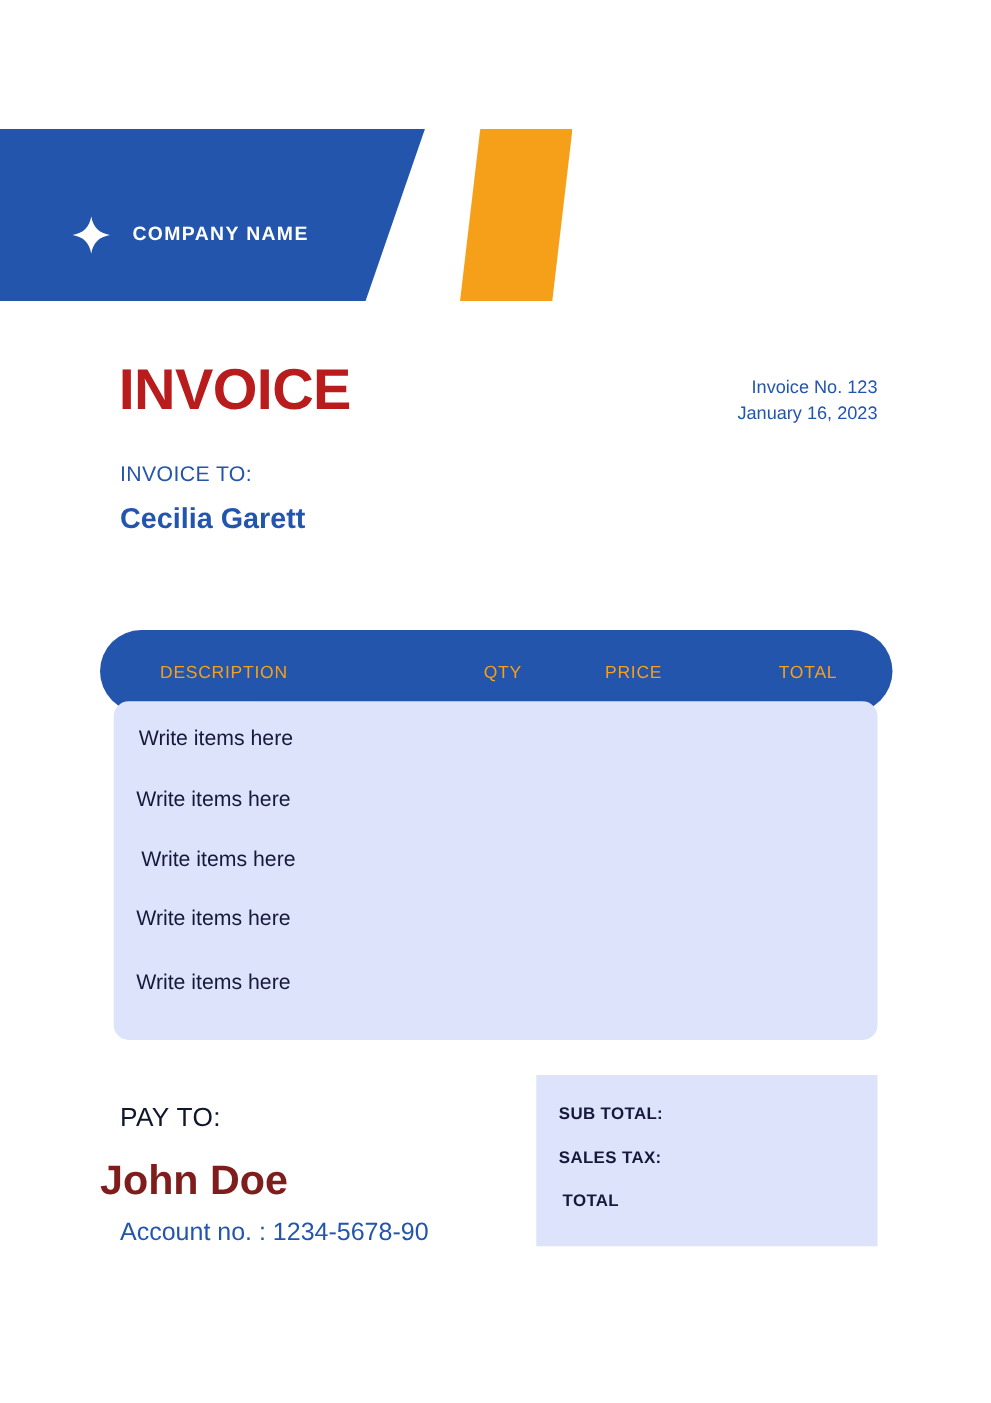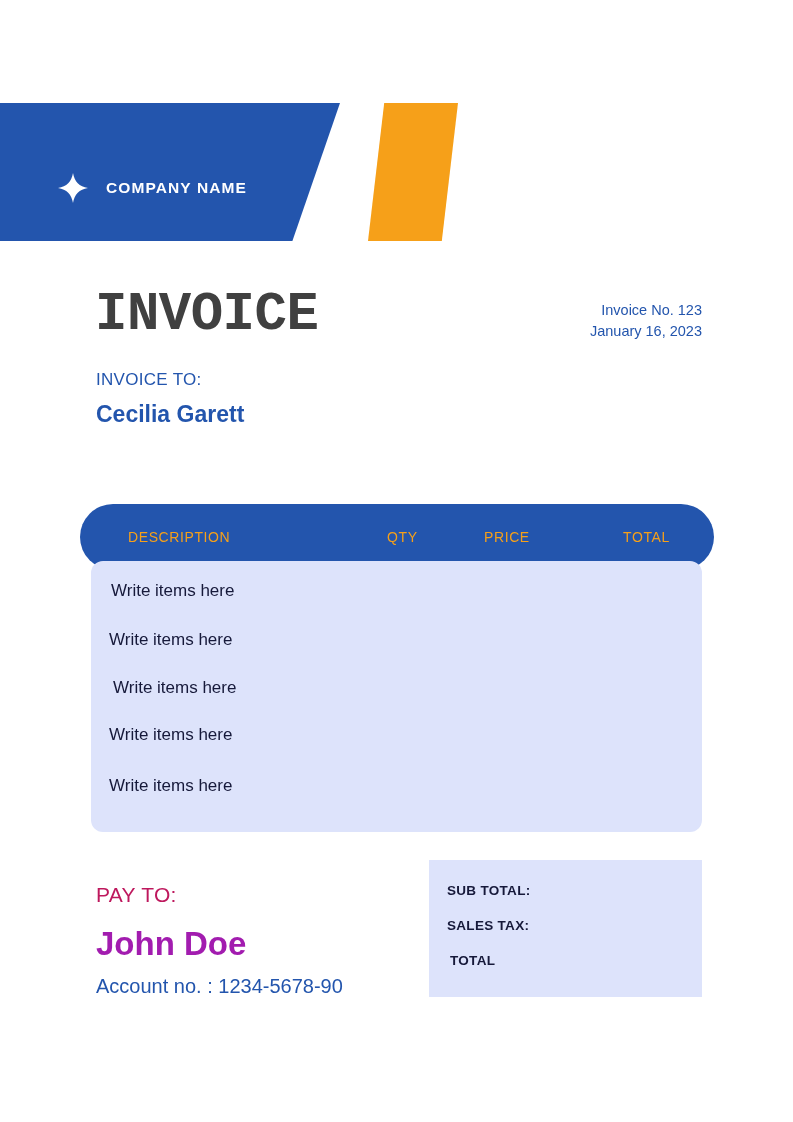--- a/index.html
+++ b/index.html
@@ -60,26 +60,25 @@
     font-weight: bold;
     letter-spacing: 1.1px;
     text-align: center;
   }
 
   
   .title {
     position: absolute;
     left: 95px;
     top: 288px;
-    font-size: 54px;
-    font-weight: bold;
-    color: #404040;
+    font-size: 46px;
+    font-weight: bold;
+    color: #b91c1c;
     letter-spacing: -0.5px;
     line-height: 1;
-    font-family: Liberation Mono, monospace;
   }
   .meta {
     position: absolute;
     right: 91px;
     top: 300px;
     text-align: right;
     color: #2355ad;
     font-size: 14.5px;
     line-height: 1.45;
   }
@@ -145,30 +144,30 @@
   .item-2 { top: 117px; left: 22px; }
   .item-3 { top: 164px; left: 18px; }
   .item-4 { top: 215px; left: 18px; }
 
   
   .payto-label {
     position: absolute;
     left: 96px;
     top: 883px;
     font-size: 21px;
-    color: #be185d;
+    color: #0f172a;
     letter-spacing: 0.3px;
   }
   .payto-name {
     position: absolute;
-    left: 96px;
+    left: 80px;
     top: 925px;
     font-size: 33px;
     font-weight: bold;
-    color: #a21caf;
+    color: #7f1d1d;
   }
   .payto-bank {
     position: absolute;
     left: 96px;
     top: 974px;
     font-size: 20px;
     color: #2355ad;
     line-height: 1.27;
   }
 

